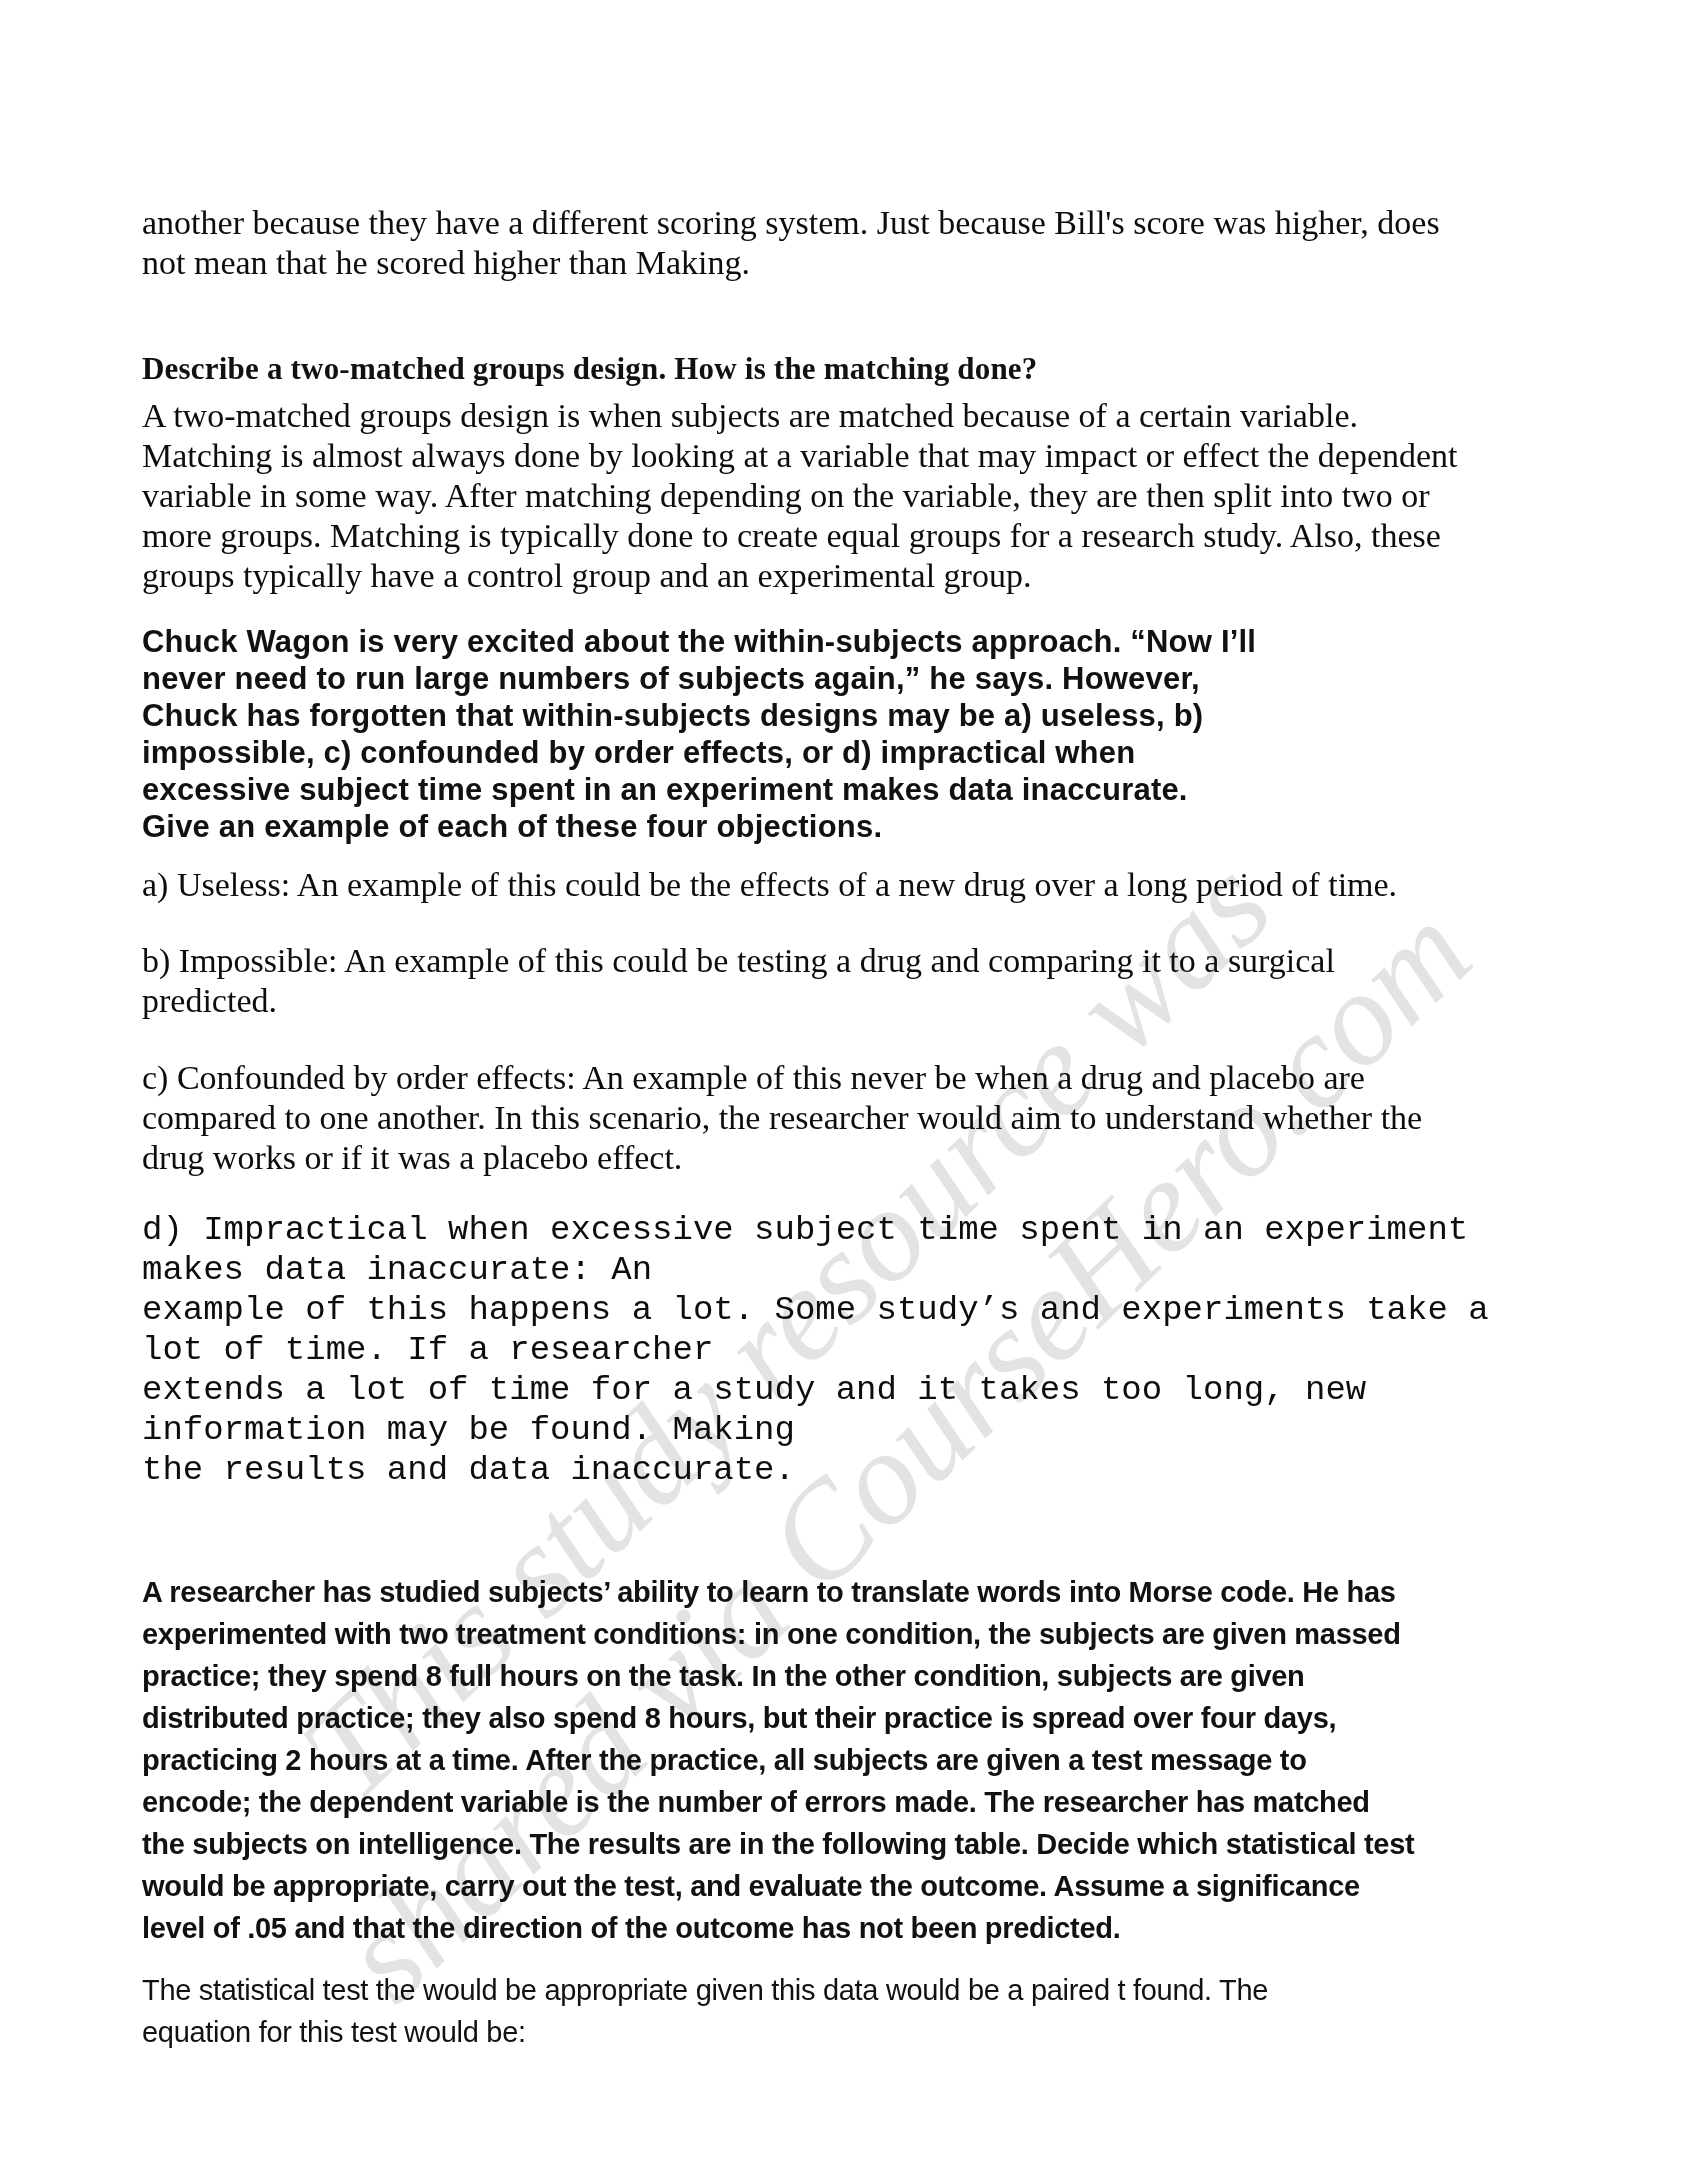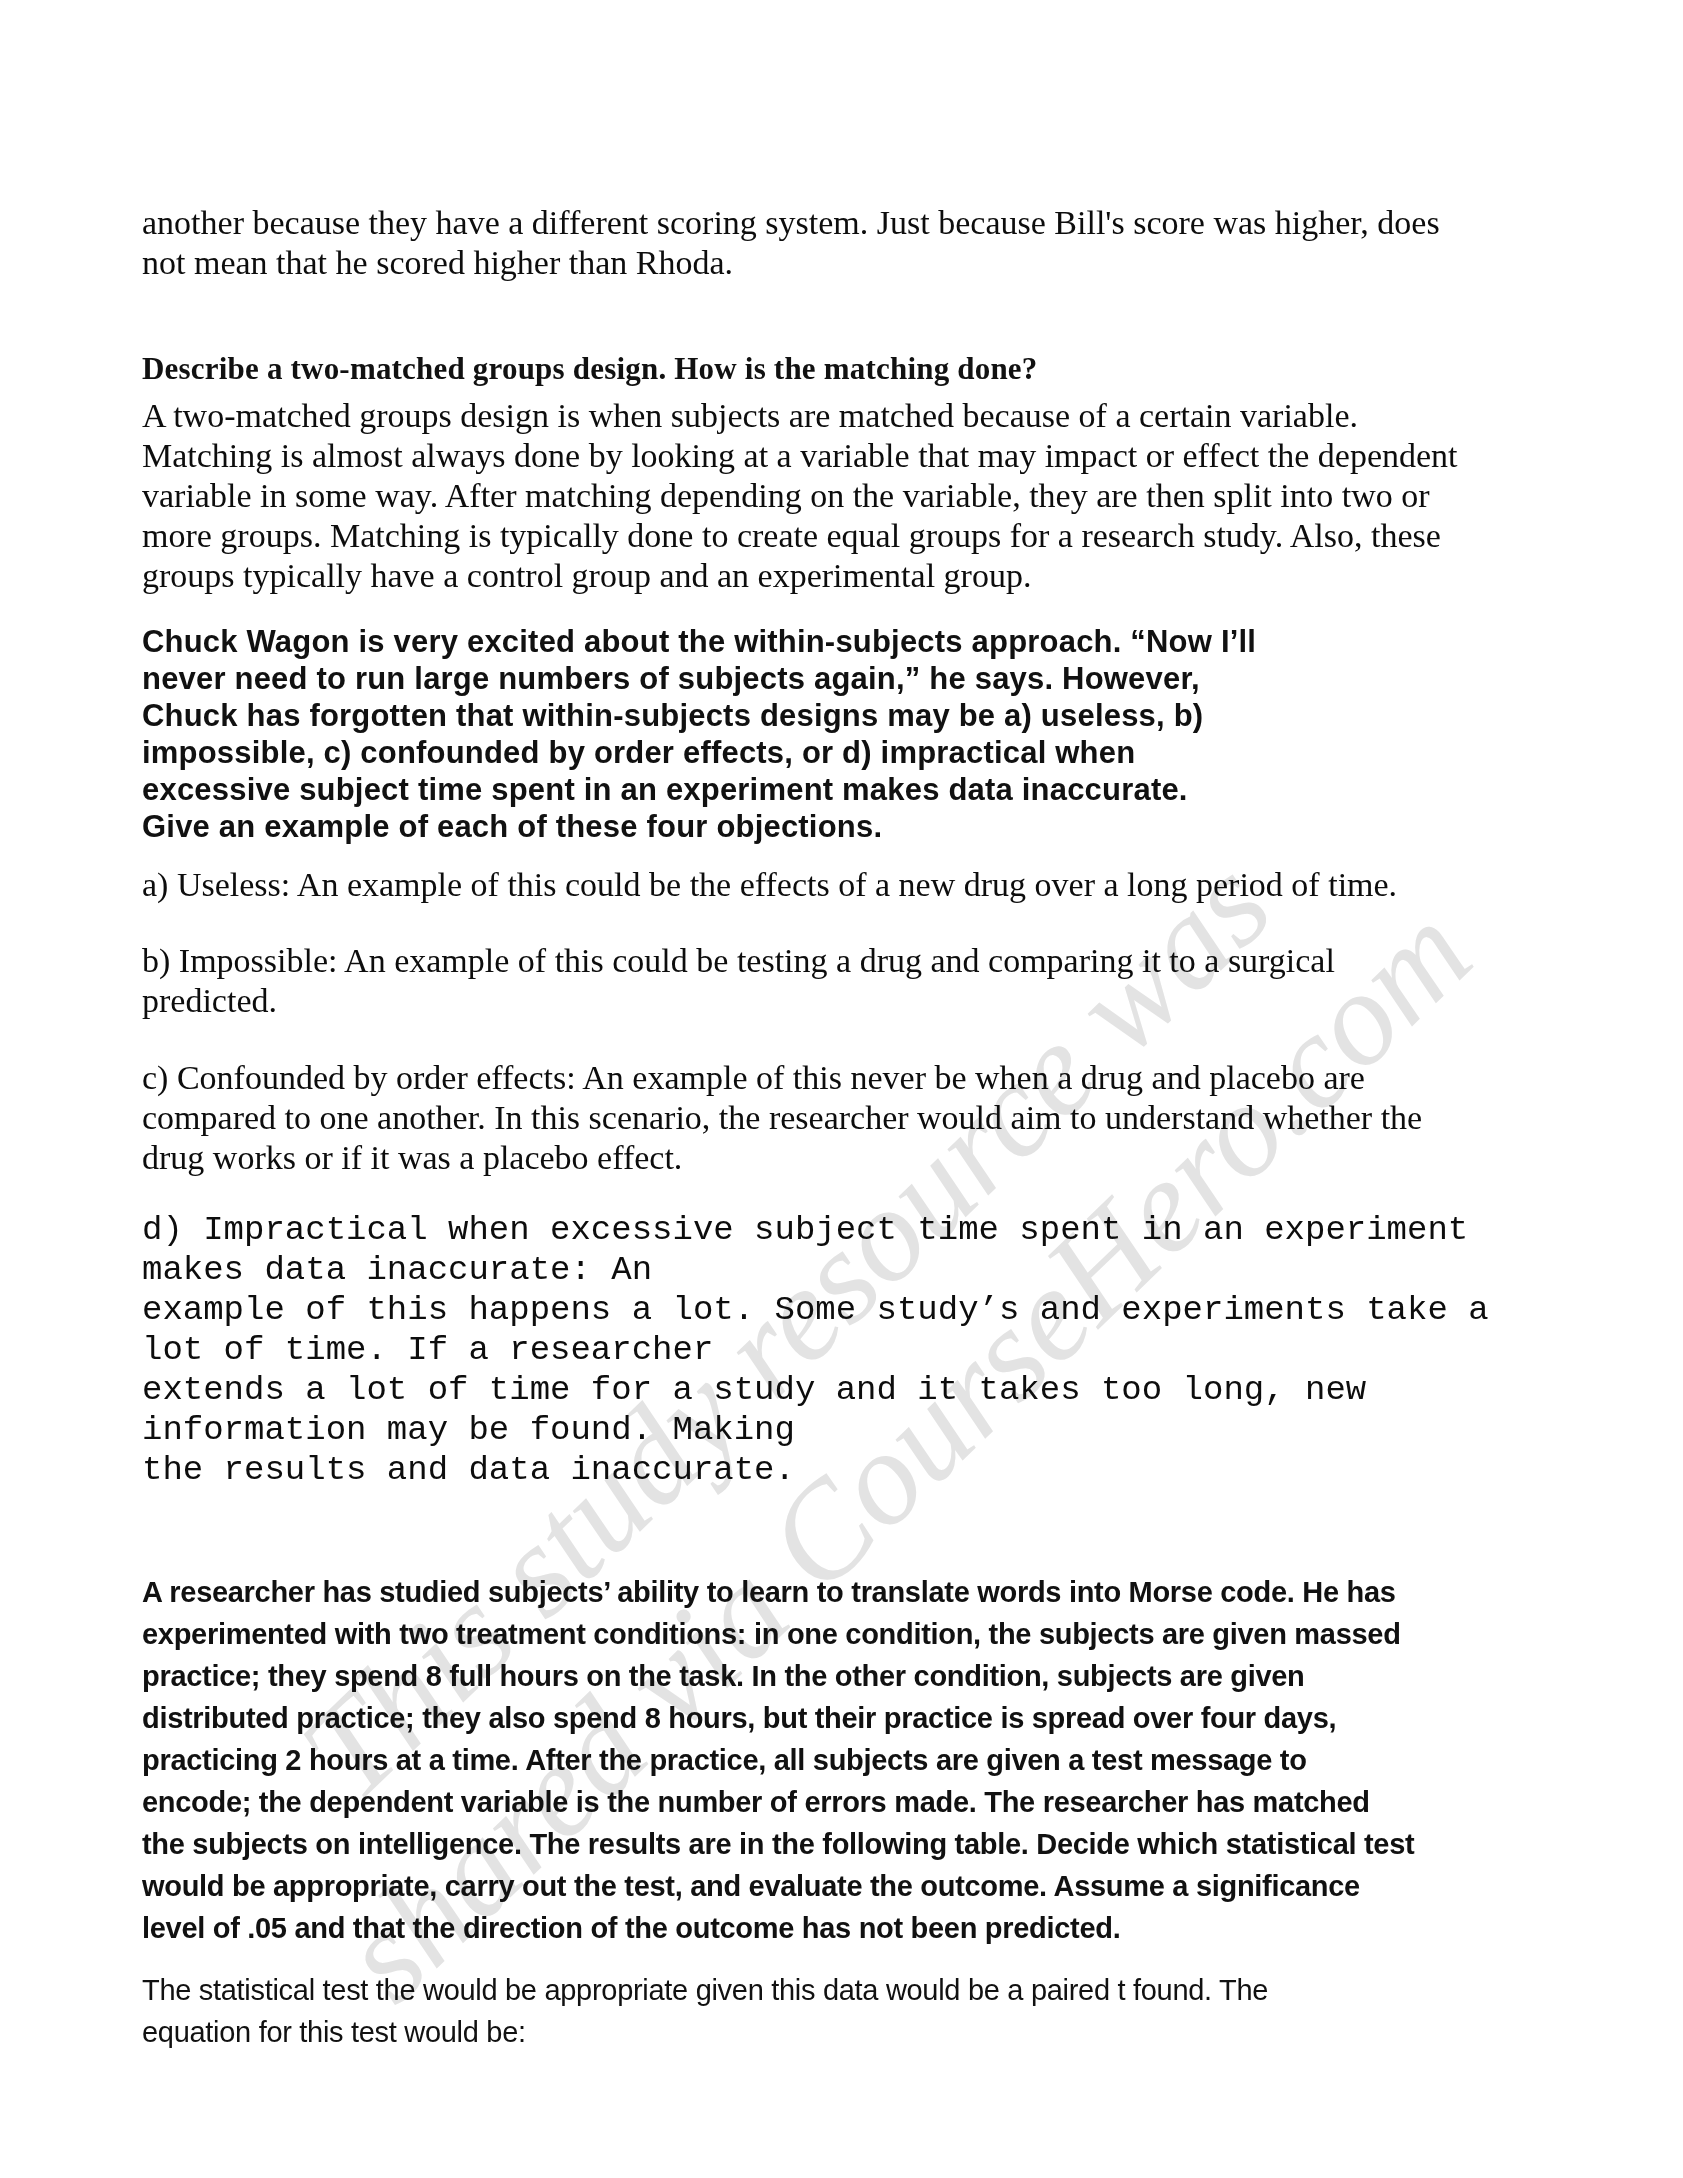--- a/index.html
+++ b/index.html
@@ -74,21 +74,21 @@
 
 <div class="page">
 
   <div class="watermark">
     <div class="wm-line">This study resource was</div>
     <div class="wm-line">shared via CourseHero.com</div>
   </div>
 
   <div class="content">
     <p id="p-intro" class="serif">another because they have a different scoring system. Just because Bill's score was higher, does
-not mean that he scored higher than Rhoda.</p>
+not mean that he scored higher than Making.</p>
 
     <p id="h-matched" class="sansbold1 heading1">Describe a two-matched groups design. How is the matching done?</p>
 
     <p id="p-matched" class="serif">A two-matched groups design is when subjects are matched because of a certain variable.
 Matching is almost always done by looking at a variable that may impact or effect the dependent
 variable in some way. After matching depending on the variable, they are then split into two or
 more groups. Matching is typically done to create equal groups for a research study. Also, these
 groups typically have a control group and an experimental group.</p>
 
     <p id="h-chuck" class="sansbold1 chuck">Chuck Wagon is very excited about the within-subjects approach. “Now I’ll

